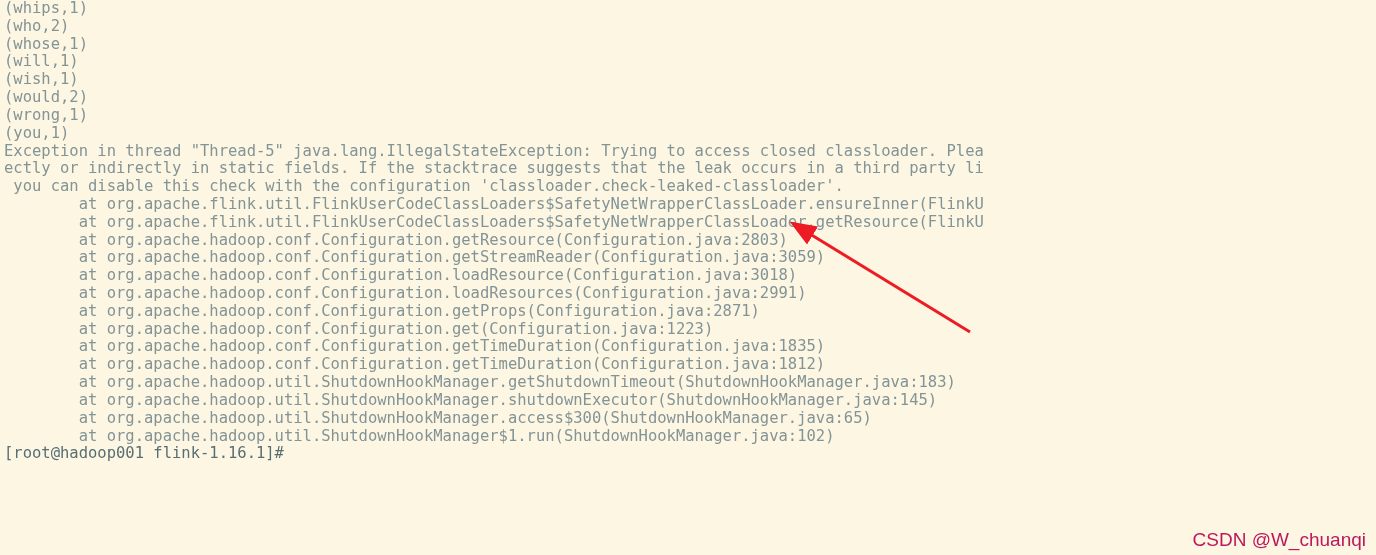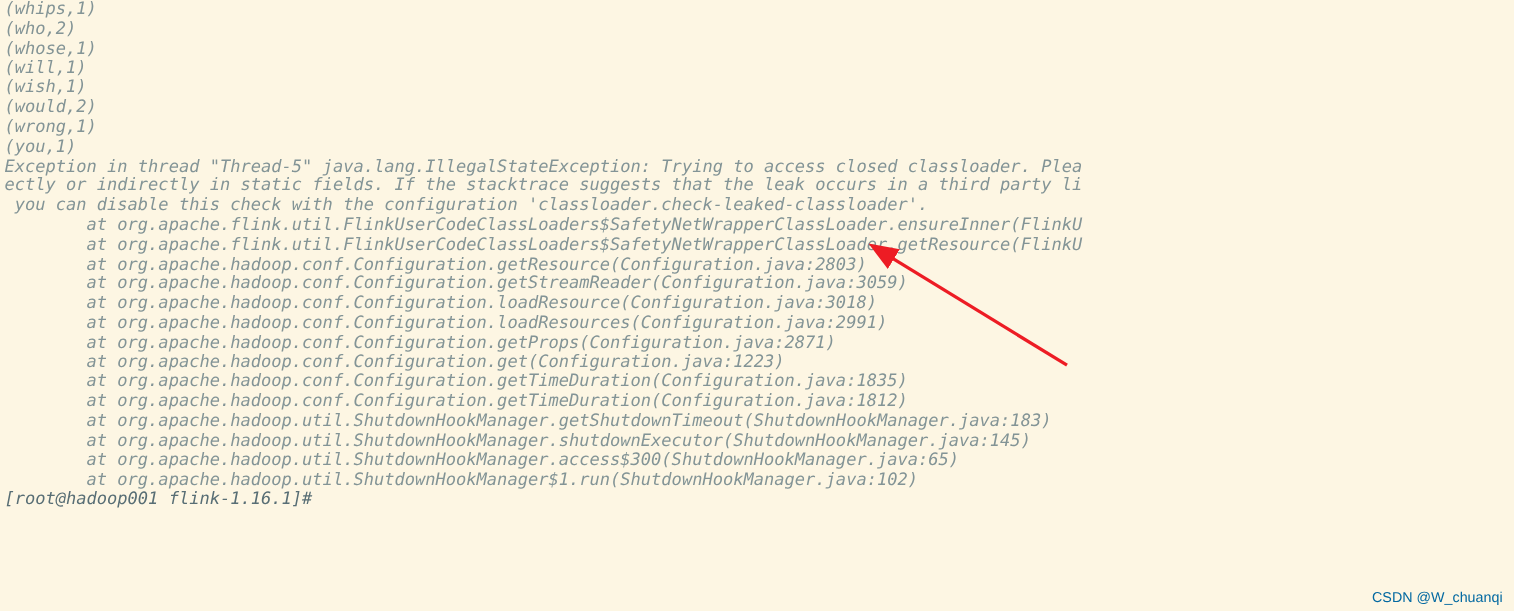--- a/index.html
+++ b/index.html
@@ -13,29 +13,28 @@
     overflow: hidden;
     width: 1376px;
     height: 555px;
     position: relative;
   }
   pre {
     margin: 0;
     padding: 0 4px;
     white-space: pre;
     font-family: inherit;
-    font-style: italic;
   }
   .prompt-user { color: #586e75; }
   .watermark {
     position: absolute;
     bottom: 4px;
     right: 10px;
-    color: #0369a1;
-    font-size: 13px;
+    color: #be185d;
+    font-size: 19px;
     font-family: sans-serif;
   }
   .arrow-svg {
     position: absolute;
     top: 0;
     left: 0;
     width: 1376px;
     height: 555px;
     pointer-events: none;
   }

